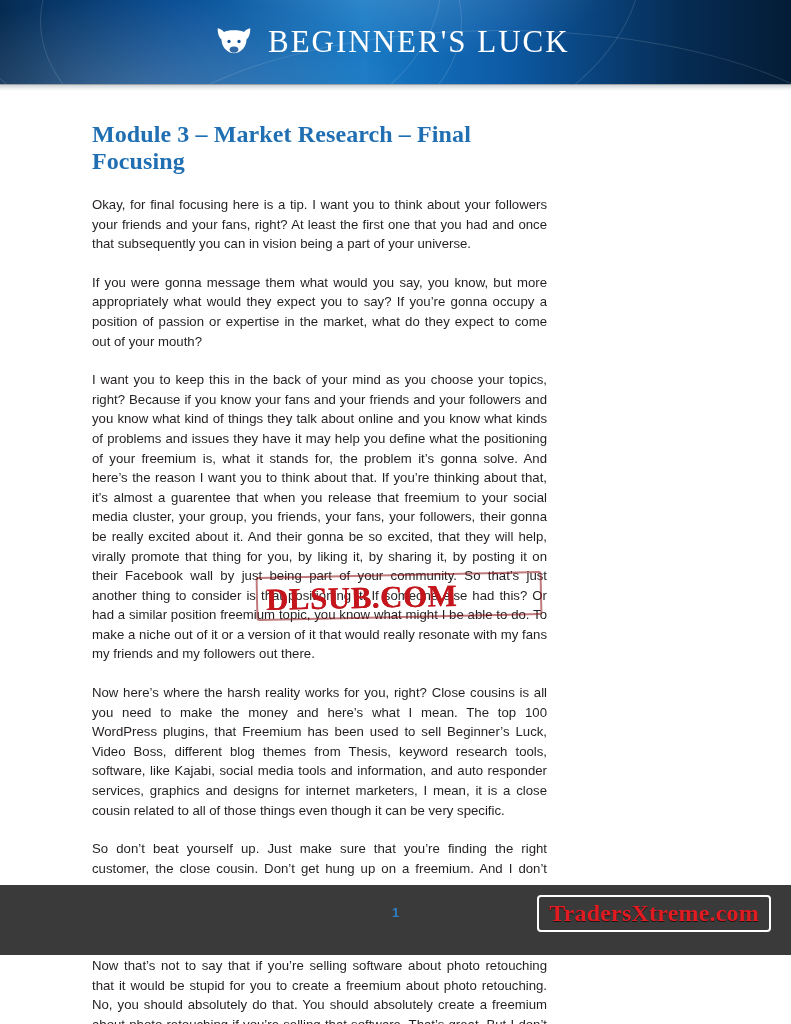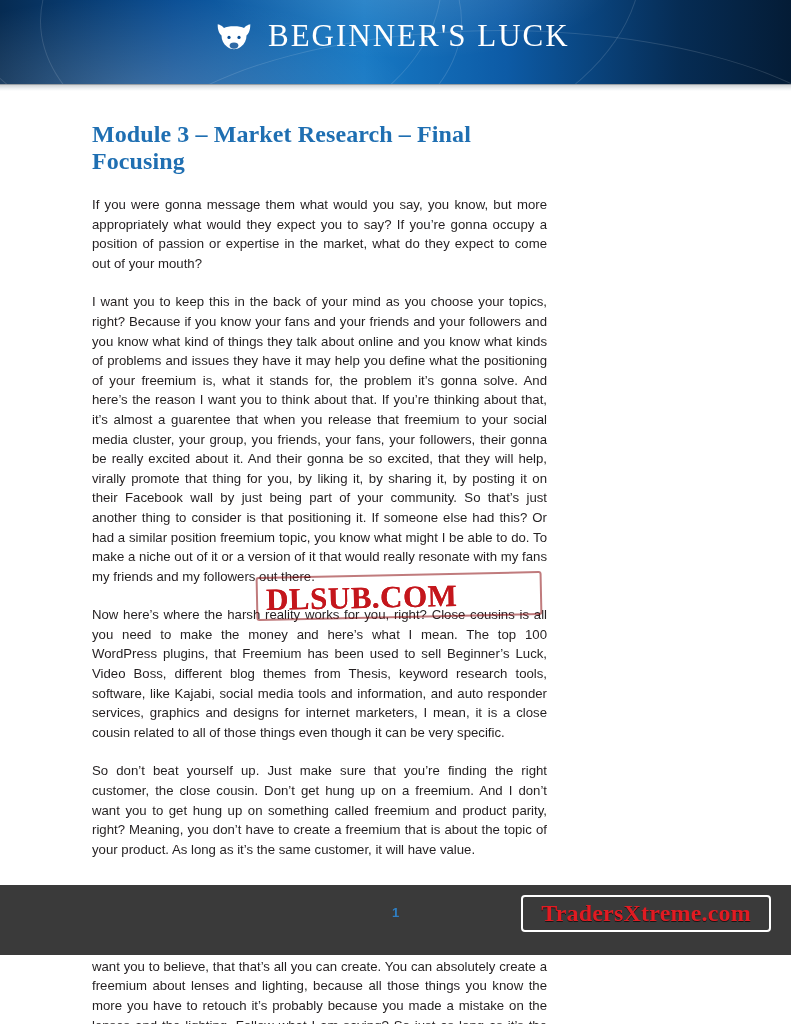--- a/index.html
+++ b/index.html
@@ -35,20 +35,21 @@
   .sw1 { width: 560px; height: 360px; left: -120px; top: -200px; }
   .sw2 { width: 700px; height: 420px; left: -60px; top: -250px; }
   .sw3 { width: 420px; height: 280px; left: 40px; top: -120px; }
   .sw4 { width: 760px; height: 300px; left: 120px; top: 30px; border-color: rgba(255,255,255,0.10); }
 
   .brand-wrap {
     position: absolute;
     left: 214px;
     top: 18px;
     display: flex;
+    align-items: center;
     height: 48px;
   }
   .bull-icon {
     width: 40px;
     height: 40px;
     margin-right: 14px;
     display: block;
   }
   .brand-text {
     color: #ffffff;
@@ -157,21 +158,21 @@
     text-align: center;
     color: #2f7fc4;
     font-family: "Liberation Sans", sans-serif;
     font-size: 13px;
     font-weight: bold;
   }
   .footer-brand {
     position: absolute;
     right: 20px;
     top: 10px;
-    padding: 3px 18px;
+    padding: 3px 10px;
     border: 2px solid #ffffff;
     border-radius: 4px;
     background: #3a3a3a;
     color: #e11b22;
     font-family: "Liberation Serif", serif;
     font-weight: bold;
     font-size: 24px;
     letter-spacing: 0.2px;
     white-space: nowrap;
     text-shadow: 0 1px 0 rgba(0,0,0,0.6);
@@ -196,20 +197,21 @@
     <span class="brand-text">BEGINNER'S  LUCK</span>
   </div>
 
 </div>
 <div class="header-underline"></div>
 
 <div class="page">
 
   <h1 class="doc-title">Module 3 – Market Research – Final Focusing</h1>
 
+  <p class="para">Okay, for final focusing here is a tip. I want you to think about your followers your friends and your fans, right? At least the first one that you had and once that subsequently you can in vision being a part of your universe.</p>
   <p class="para">If you were gonna message them what would you say, you know, but more appropriately what would they expect you to say? If you’re gonna occupy a position of passion or expertise in the market, what do they expect to come out of your mouth?</p>
   <p class="para">I want you to keep this in the back of your mind as you choose your topics, right? Because if you know your fans and your friends and your followers and you know what kind of things they talk about online and you know what kinds of problems and issues they have it may help you define what the positioning of your freemium is, what it stands for, the problem it’s gonna solve. And here’s the reason I want you to think about that. If you’re thinking about that, it’s almost a guarentee that when you release that freemium to your social media cluster, your group, you friends, your fans, your followers, their gonna be really excited about it. And their gonna be so excited, that they will help, virally promote that thing for you, by liking it, by sharing it, by posting it on their Facebook wall by just being part of your community. So that’s just another thing to consider is that positioning it. If someone else had this? Or had a similar position freemium topic, you know what might I be able to do. To make a niche out of it or a version of it that would really resonate with my fans my friends and my followers out there.</p>
   <p class="para">Now here’s where the harsh reality works for you, right? Close cousins is all you need to make the money and here’s what I mean. The top 100 WordPress plugins, that Freemium has been used to sell Beginner’s Luck, Video Boss, different blog themes from Thesis, keyword research tools, software, like Kajabi, social media tools and information, and auto responder services, graphics and designs for internet marketers, I mean, it is a close cousin related to all of those things even though it can be very specific.</p>
   <p class="para">So don’t beat yourself up. Just make sure that you’re finding the right customer, the close cousin. Don’t get hung up on a freemium. And I don’t want you to get hung up on something called freemium and product parity, right? Meaning, you don’t have to create a freemium that is about the topic of your product. As long as it’s the same customer, it will have value.</p>
   <p class="para">Now that’s not to say that if you’re selling software about photo retouching that it would be stupid for you to create a freemium about photo retouching. No, you should absolutely do that. You should absolutely create a freemium about photo retouching if you’re selling that software. That’s great. But I don’t want you to believe, that that’s all you can create. You can absolutely create a freemium about lenses and lighting, because all those things you know the more you have to retouch it’s probably because you made a mistake on the lenses and the lighting. Follow what I am saying? So just as long as it’s the same potential customer who would buy in the same giant department store of different products that are related to that topic, your freemium can be about that.</p>
 
   <div class="watermark-outline"></div>
   <div class="watermark">DLSUB.COM</div>
 
   <div class="footer">

